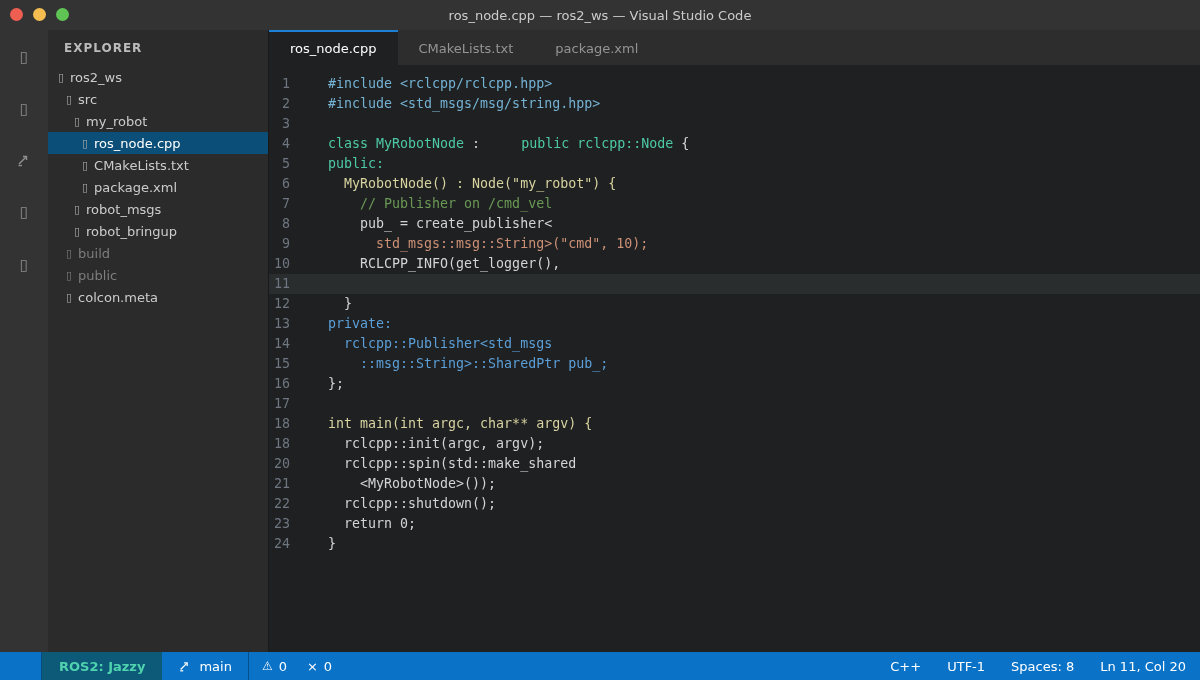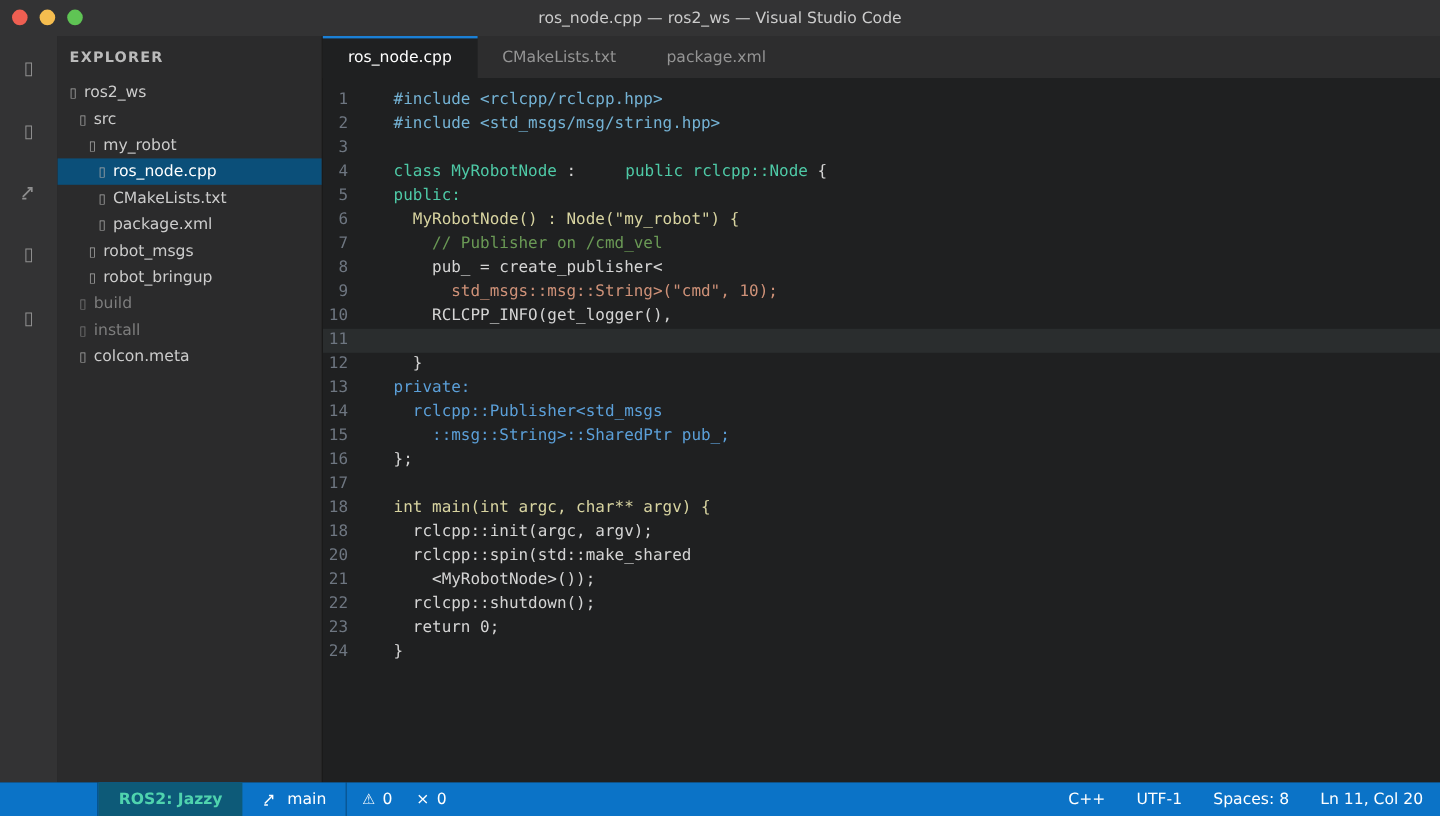--- a/index.html
+++ b/index.html
@@ -16,21 +16,21 @@
 
   
   .main { position:absolute; top:30px; left:0; right:0; bottom:28px; display:flex; }
 
   .activitybar { width:48px; background:#333334; position:relative; flex:none; }
   .ab-icon { position:absolute; left:0; width:48px; height:26px; display:flex;
              align-items:center; justify-content:center; color:#8f8f8f; font-size:15px; }
   .ab-icon svg { width:16px; height:16px; stroke:#8f8f8f; }
 
   .sidebar { width:220px; background:#2b2b2c; position:relative; flex:none; }
-  .sb-header { position:absolute; top:11px; left:10px; font-size:12px; font-weight:bold;
+  .sb-header { position:absolute; top:11px; left:16px; font-size:12px; font-weight:bold;
                letter-spacing:1px; color:#bbbbbb; }
   .tree { position:absolute; top:36px; left:0; right:0; }
   .tree-row { height:22px; display:flex; align-items:center; font-size:13px; color:#cccccc;
               cursor:default; }
   .tree-row .glyph { font-size:11px; color:#a9a9a9; margin-right:6px; }
   .tree-row.dimmed, .tree-row.dimmed .glyph { color:#7d7d7d; }
   .tree-row.selected { background:#0b4f79; color:#ffffff; }
 
   .editor-col { flex:1; display:flex; flex-direction:column; min-width:0; border-left:1px solid #1a1a1a; }
   .tabbar { height:35px; background:#2d2d2e; display:flex; flex:none; }
@@ -122,21 +122,21 @@
           <div class="tree-row" style="padding-left: 26px;">
             <span class="glyph">▯</span>
             <span>robot_bringup</span>
           </div>
           <div class="tree-row dimmed" style="padding-left: 18px;">
             <span class="glyph">▯</span>
             <span>build</span>
           </div>
           <div class="tree-row dimmed" style="padding-left: 18px;">
             <span class="glyph">▯</span>
-            <span>install</span>
+            <span>public</span>
           </div>
           <div class="tree-row" style="padding-left: 18px;">
             <span class="glyph">▯</span>
             <span>colcon.meta</span>
           </div>
         </div>
     </div>
 
     <div class="editor-col">
       <div class="tabbar">
@@ -166,21 +166,21 @@
           <div class="line"><span class="ln">18</span><span class="code"><span style="color: rgb(212, 212, 212);">  rclcpp::init(argc, argv);</span></span></div>
           <div class="line"><span class="ln">20</span><span class="code"><span style="color: rgb(212, 212, 212);">  rclcpp::spin(std::make_shared</span></span></div>
           <div class="line"><span class="ln">21</span><span class="code"><span style="color: rgb(212, 212, 212);">    &lt;MyRobotNode&gt;());</span></span></div>
           <div class="line"><span class="ln">22</span><span class="code"><span style="color: rgb(212, 212, 212);">  rclcpp::shutdown();</span></span></div>
           <div class="line"><span class="ln">23</span><span class="code"><span style="color: rgb(212, 212, 212);">  return 0;</span></span></div>
           <div class="line"><span class="ln">24</span><span class="code"><span style="color: rgb(212, 212, 212);">}</span></span></div>
         </div>
     </div>
   </div>
 
-  <div class="statusbar" style="background: rgb(11, 115, 199); padding-left: 40px;">
+  <div class="statusbar" style="background: rgb(11, 115, 199);">
     <div class="sb-spacer"></div>
     <div class="sb-item sb-ros" style="background: rgb(13, 90, 120); color: rgb(79, 211, 174);">
       <span>ROS2: Jazzy</span>
     </div>
     <div class="sb-item sb-branch">
       <span id="branch-icon-slot" style="display:flex;align-items:center;">
   <svg viewBox="0 0 16 16" fill="none" stroke-width="1.4">
     <path d="M3 12 L10 5" stroke="currentColor"></path>
     <path d="M7 4.5 H10.5 V8" stroke="currentColor" fill="none"></path>
     <path d="M2.5 13.5 H6" stroke="currentColor"></path>

